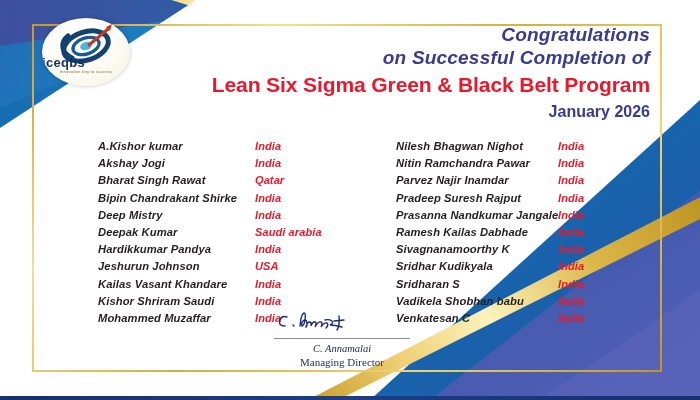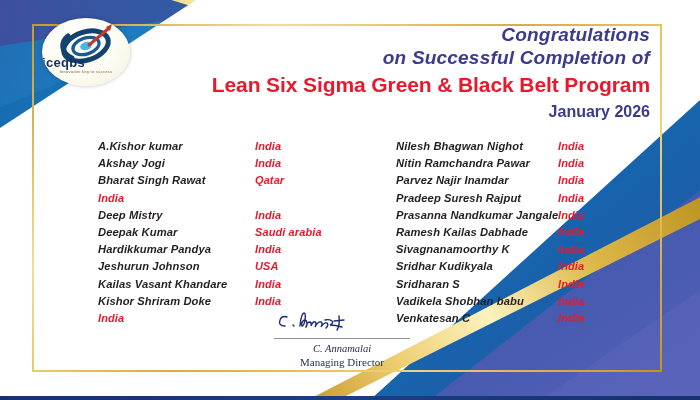--- a/index.html
+++ b/index.html
@@ -301,20 +301,21 @@
       </div>
       <div class="row">
         <span class="nm">Akshay Jogi</span>
         <span class="cn">India</span>
       </div>
       <div class="row">
         <span class="nm">Bharat Singh Rawat</span>
         <span class="cn">Qatar</span>
       </div>
       <div class="row">
+        <span class="nm">Bipin Chandrakant Shirke</span>
         <span class="cn">India</span>
       </div>
       <div class="row">
         <span class="nm">Deep Mistry</span>
         <span class="cn">India</span>
       </div>
       <div class="row">
         <span class="nm">Deepak Kumar</span>
         <span class="cn">Saudi arabia</span>
       </div>
@@ -324,24 +325,25 @@
       </div>
       <div class="row">
         <span class="nm">Jeshurun Johnson</span>
         <span class="cn">USA</span>
       </div>
       <div class="row">
         <span class="nm">Kailas Vasant Khandare</span>
         <span class="cn">India</span>
       </div>
       <div class="row">
-        <span class="nm">Kishor Shriram Doke</span>
-        <span class="cn">India</span>
-      </div>
-      <div class="row">
+        <span class="nm">Kishor Shriram Saudi</span>
+        <span class="cn">India</span>
+      </div>
+      <div class="row">
+        <span class="nm">Mohammed Muzaffar</span>
         <span class="cn">India</span>
       </div>
     </div>
 
   <div class="col col-right" id="col-right">
       <div class="row">
         <span class="nm">Nilesh Bhagwan Nighot</span>
         <span class="cn">India</span>
       </div>
       <div class="row">

